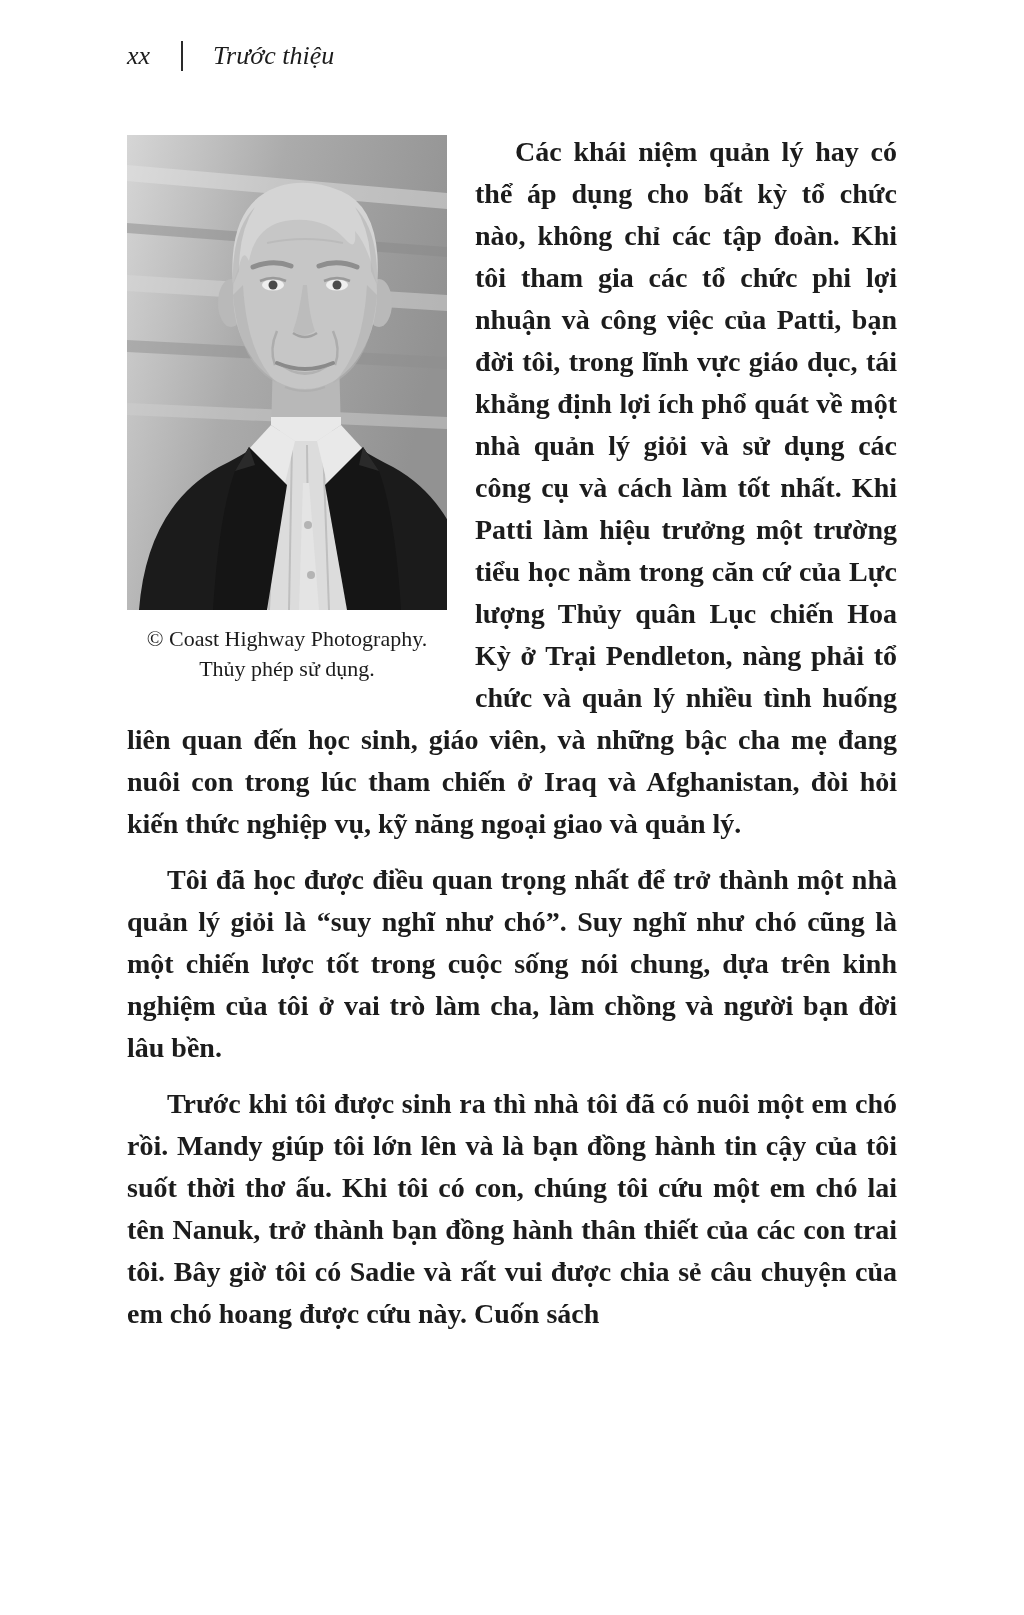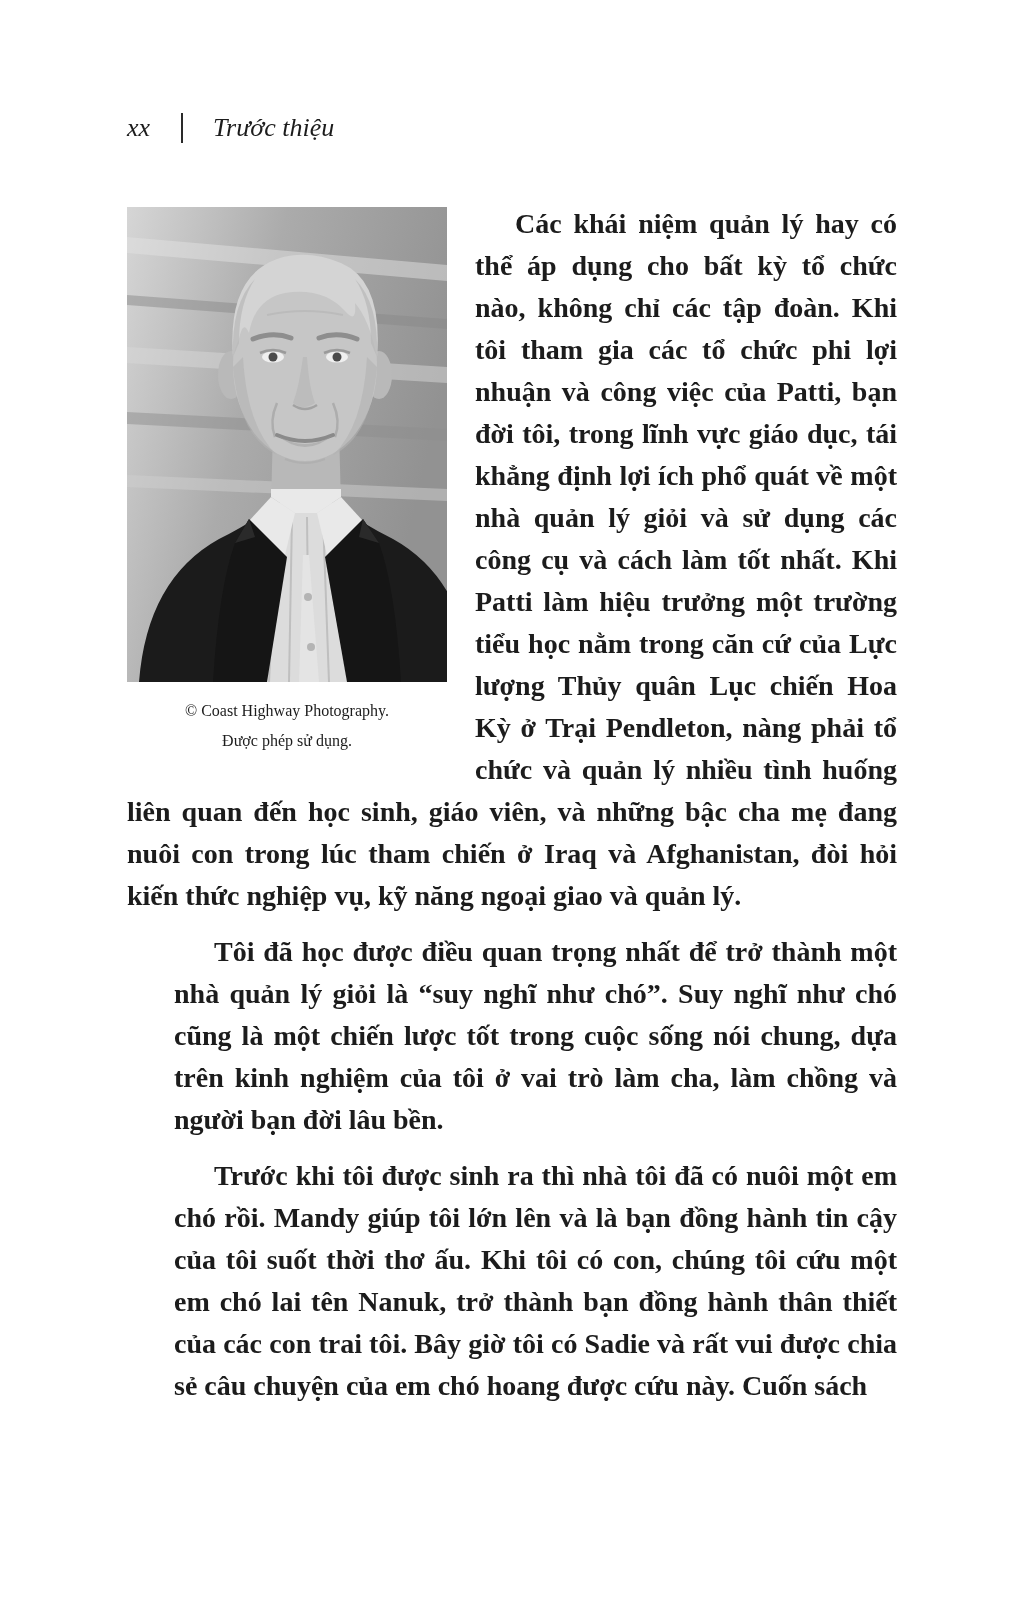--- a/index.html
+++ b/index.html
@@ -11,21 +11,21 @@
   body {
     width: 1024px;
     height: 1615px;
     overflow: hidden;
     font-family: "Liberation Serif", "DejaVu Serif", serif;
     color: #1c1c1c;
   }
   .page {
     width: 1024px;
     height: 1171px;
-    padding: 113px 127px 0 127px;
+    padding: 41px 127px 0 127px;
   }
   .running-head {
     display: flex;
     align-items: center;
     font-style: italic;
     font-size: 26px;
     color: #1c1c1c;
     margin-bottom: 60px;
   }
   .running-head .pagenum { min-width: 28px; }
@@ -51,31 +51,31 @@
   .photo-frame {
     width: 320px;
     height: 475px;
     overflow: hidden;
     background: #a9a9a9;
   }
   .photo-frame svg { display: block; }
   figcaption.photo-caption {
     margin-top: 14px;
     text-align: center;
-    font-size: 16px;
+    font-size: 22px;
     line-height: 30px;
     font-style: normal;
     color: #1c1c1c;
   }
   p.para {
     margin: 0;
     text-indent: 40px;
     font-weight: bold;
   }
-  p.para + p.para { margin-top: 14px; margin-left: 47px; }
+  p.para + p.para { margin-top: 14px; }
 </style>
 </head>
 <body>
 
 <div class="page">
 
   <div class="running-head">
     <span class="pagenum">xx</span>
     <span class="divider"></span>
     <span class="chapter">Trước thiệu</span>
@@ -143,21 +143,21 @@
           <circle cx="181" cy="390" r="4" fill="#b4b4b4"></circle>
           <circle cx="184" cy="440" r="4" fill="#b4b4b4"></circle>
           <path d="M122,312 L160,350 L140,475 L86,475 Q92,380 108,336 Z" fill="#151515"></path>
           <path d="M236,312 L198,350 L220,475 L274,475 Q268,380 252,336 Z" fill="#151515"></path>
           <path d="M122,312 L108,336 L128,330 Z" fill="#2a2a2a"></path>
           <path d="M236,312 L252,336 L232,330 Z" fill="#2a2a2a"></path>
         </svg>
       </div>
       <figcaption class="photo-caption">
         <div>© Coast Highway Photography.</div>
-        <div>Được phép sử dụng.</div>
+        <div>Thủy phép sử dụng.</div>
       </figcaption>
     </figure>
 
     <p class="para">Các khái niệm quản lý hay có thể áp dụng cho bất kỳ tổ chức nào, không chỉ các tập đoàn. Khi tôi tham gia các tổ chức phi lợi nhuận và công việc của Patti, bạn đời tôi, trong lĩnh vực giáo dục, tái khẳng định lợi ích phổ quát về một nhà quản lý giỏi và sử dụng các công cụ và cách làm tốt nhất. Khi Patti làm hiệu trưởng một trường tiểu học nằm trong căn cứ của Lực lượng Thủy quân Lục chiến Hoa Kỳ ở Trại Pendleton, nàng phải tổ chức và quản lý nhiều tình huống liên quan đến học sinh, giáo viên, và những bậc cha mẹ đang nuôi con trong lúc tham chiến ở Iraq và Afghanistan, đòi hỏi kiến thức nghiệp vụ, kỹ năng ngoại giao và quản lý.</p>
     <p class="para">Tôi đã học được điều quan trọng nhất để trở thành một nhà quản lý giỏi là “suy nghĩ như chó”. Suy nghĩ như chó cũng là một chiến lược tốt trong cuộc sống nói chung, dựa trên kinh nghiệm của tôi ở vai trò làm cha, làm chồng và người bạn đời lâu bền.</p>
     <p class="para">Trước khi tôi được sinh ra thì nhà tôi đã có nuôi một em chó rồi. Mandy giúp tôi lớn lên và là bạn đồng hành tin cậy của tôi suốt thời thơ ấu. Khi tôi có con, chúng tôi cứu một em chó lai tên Nanuk, trở thành bạn đồng hành thân thiết của các con trai tôi. Bây giờ tôi có Sadie và rất vui được chia sẻ câu chuyện của em chó hoang được cứu này. Cuốn sách</p>
 
   </div>
 </div>
 

